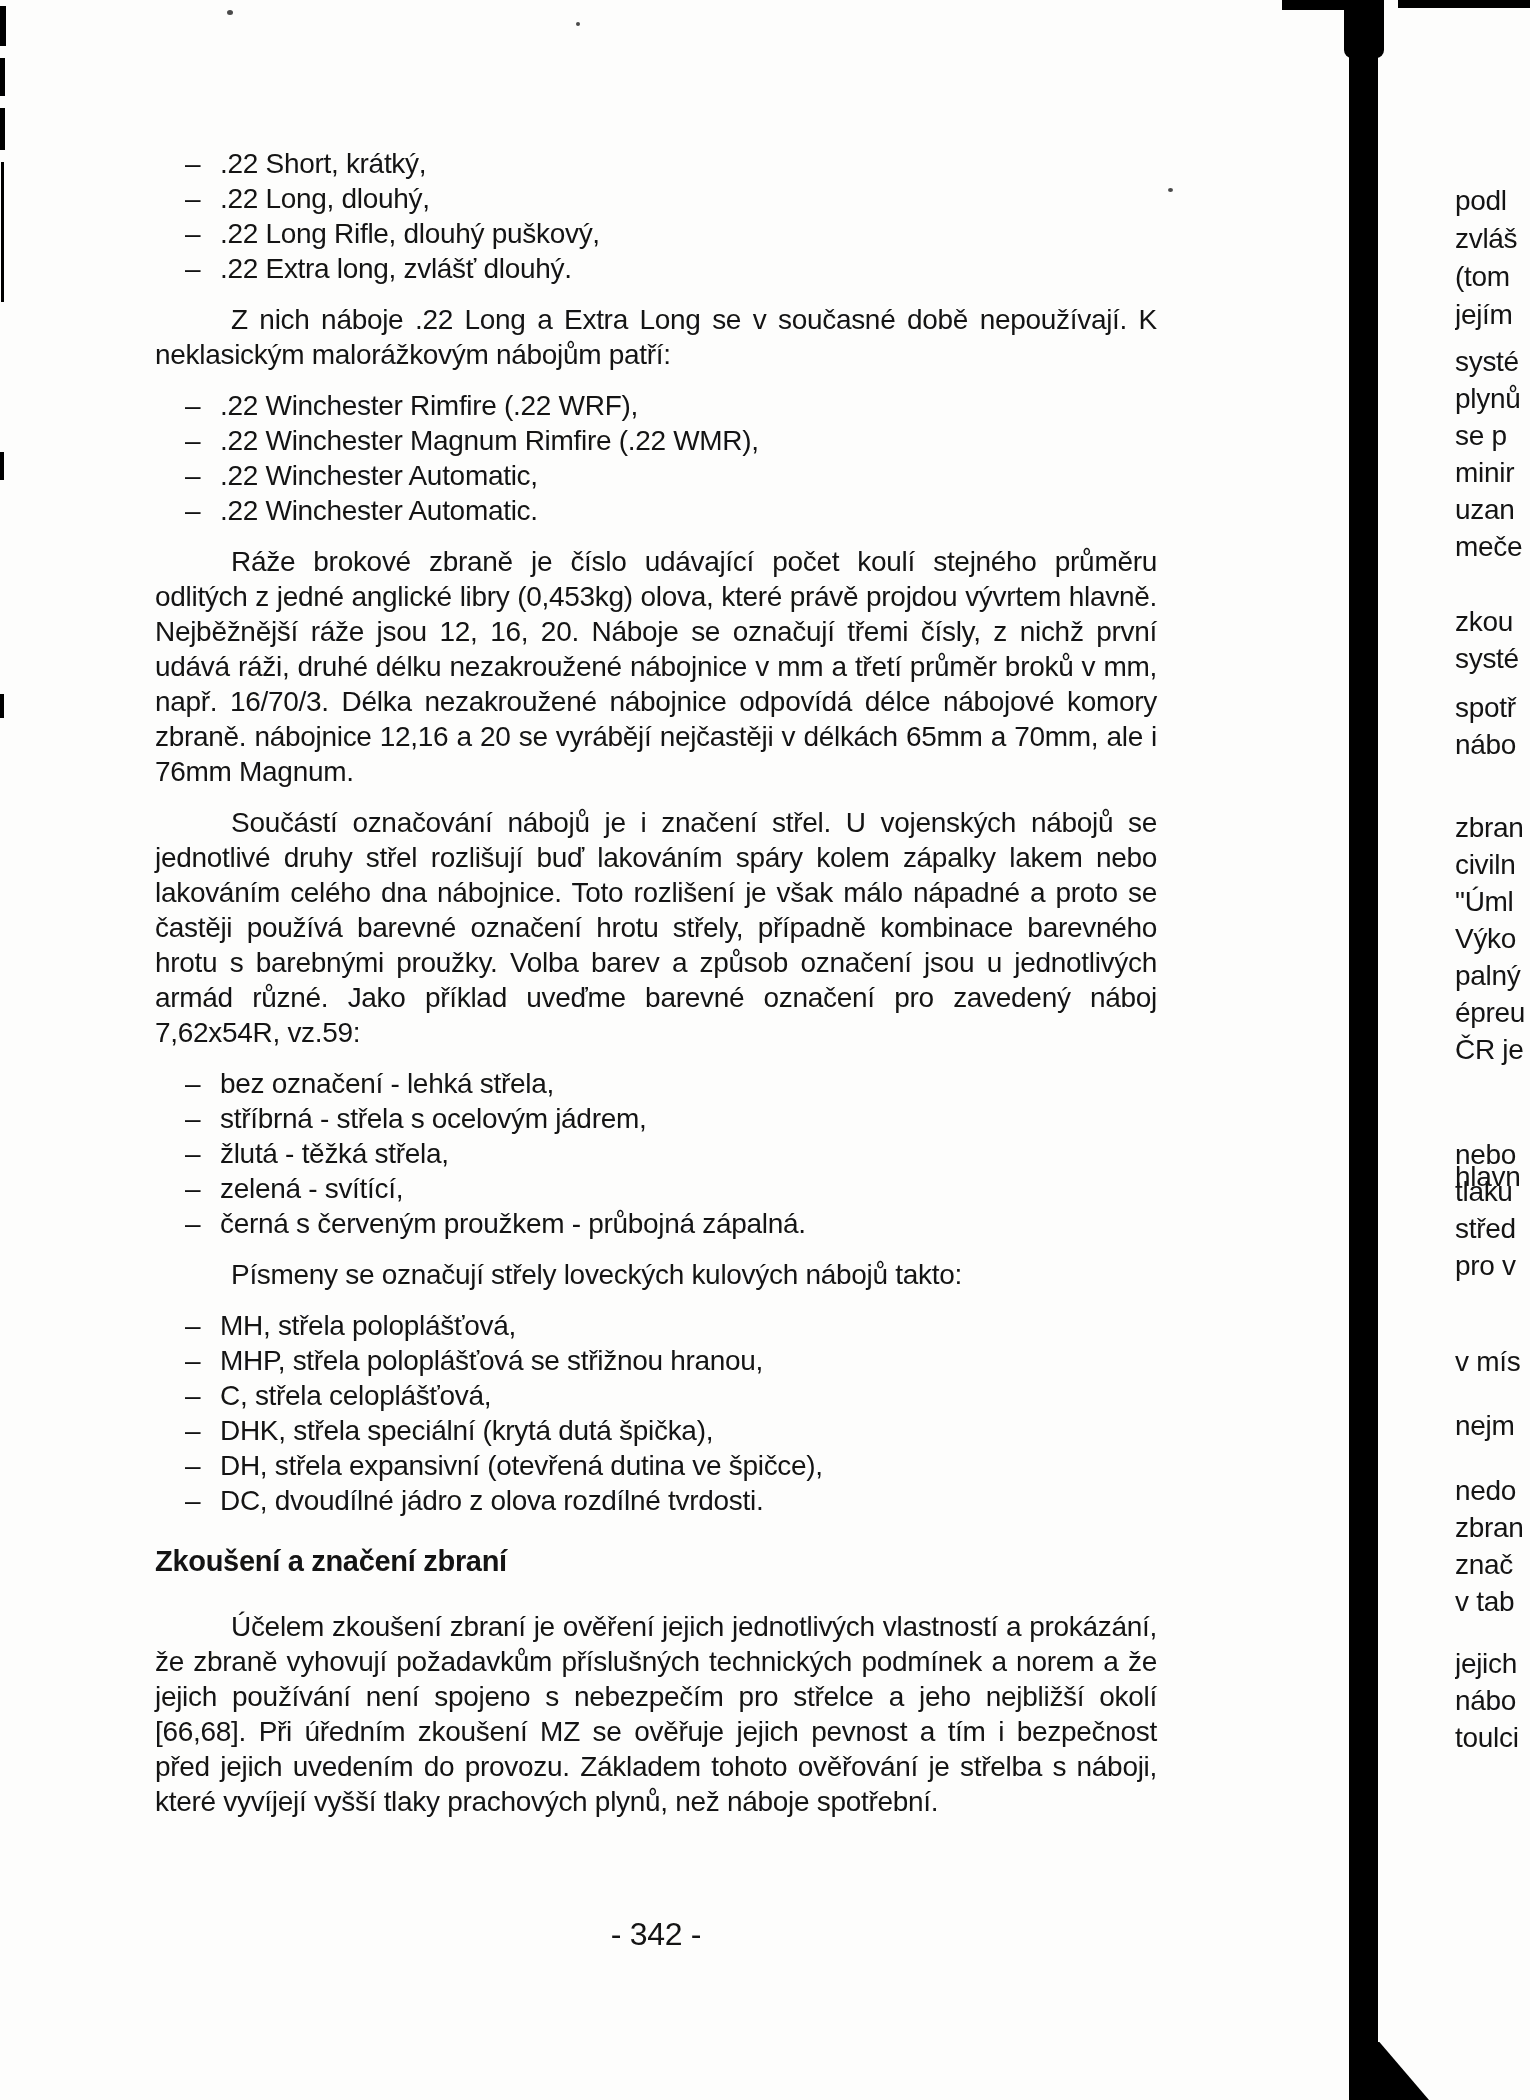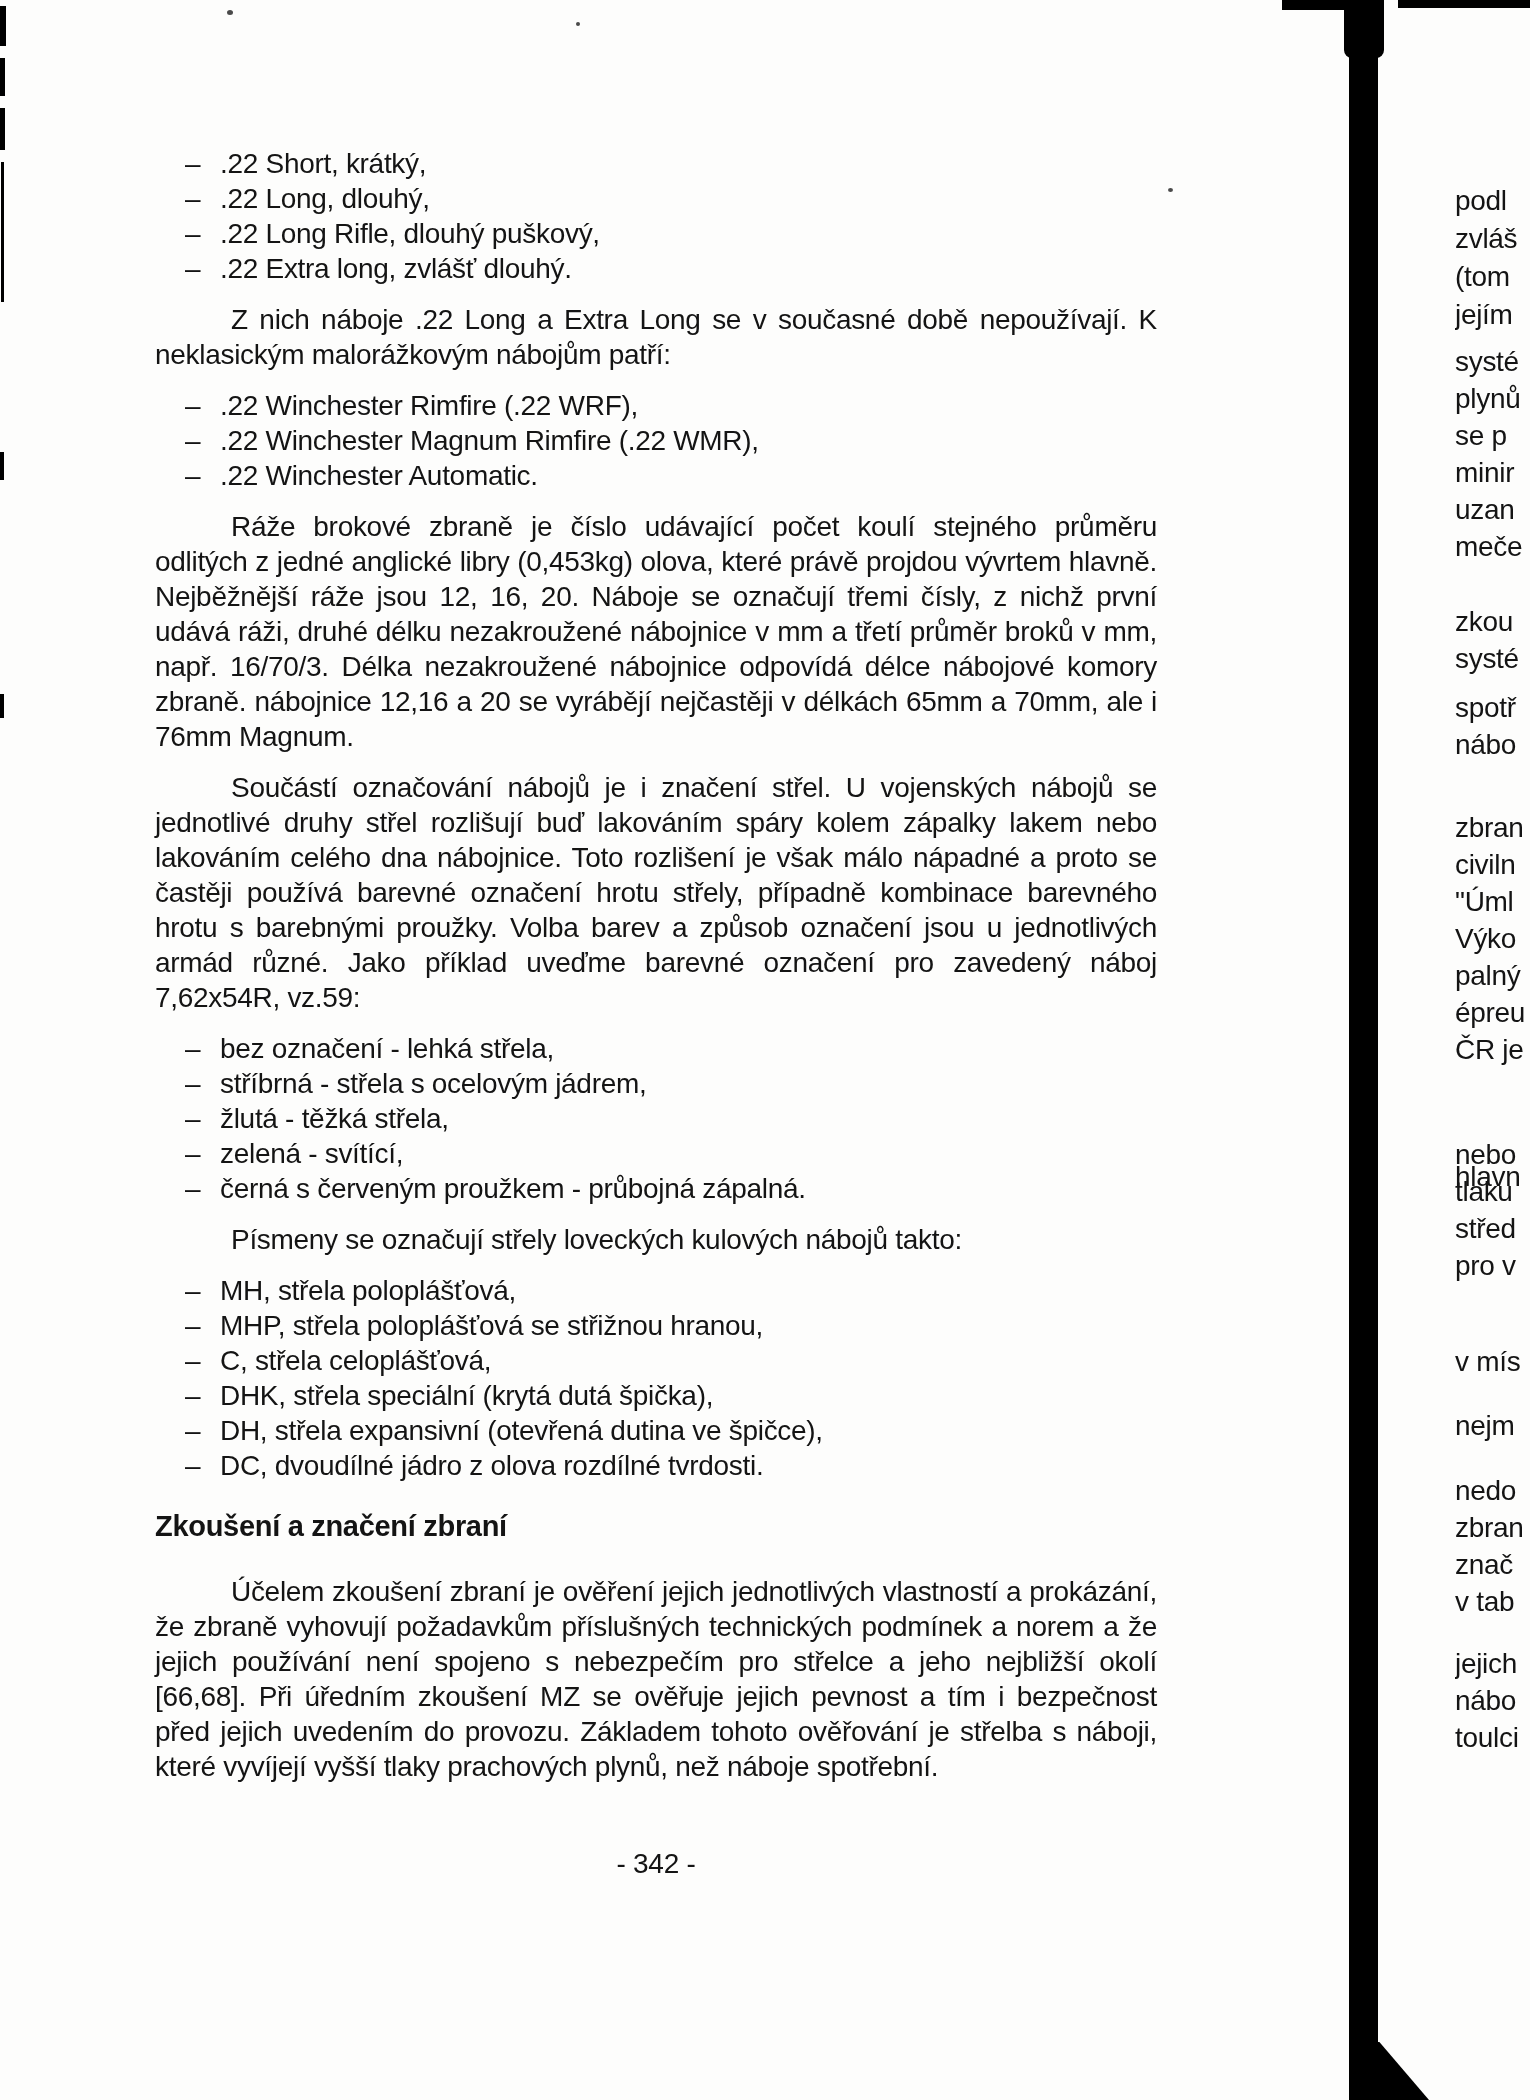--- a/index.html
+++ b/index.html
@@ -14,21 +14,21 @@
   }
   p.para{margin:0 0 16px 0;text-indent:76px;text-align:justify;}
   p.para.short{text-align:left;}
   ul.blist{list-style:none;margin:0 0 16px 0;padding:0;}
   ul.blist li{position:relative;padding-left:65px;}
   ul.blist li::before{content:"–";position:absolute;left:30px;top:0;}
   h2.section-heading{
     font-size:29px;line-height:35px;font-weight:bold;
     margin:26px 0 30px 0;letter-spacing:-0.3px;
   }
-  .page-number{margin-top:62px;text-align:center;font-size:28px;}
+  .page-number{margin-top:98px;text-align:center;font-size:32px;}
   
   .right-frags{
     position:absolute;left:1455px;top:0;width:75px;height:2100px;
     overflow:hidden;font-size:28px;line-height:35px;letter-spacing:-0.3px;
   }
   .right-frags .frag{position:absolute;left:0;white-space:nowrap;}
   
   .spine-bar{position:absolute;left:1349px;top:0;width:29px;height:2100px;background:#000;}
   .spine-top-blob{position:absolute;left:1344px;top:0;width:40px;height:58px;background:#000;border-radius:0 0 8px 8px;}
   .edge-top-left{position:absolute;left:1282px;top:0;width:96px;height:10px;background:#000;}
@@ -57,20 +57,21 @@
     </ul>
 
   <p class="para">Z nich náboje .22 Long a Extra Long se v současné době nepoužívají. K neklasickým malorážkovým nábojům patří:</p>
 
   <ul class="blist">
 
       <li class="blist-item"><span>.22 Winchester Rimfire (.22 WRF),</span></li>
 
       <li class="blist-item"><span>.22 Winchester Magnum Rimfire (.22 WMR),</span></li>
 
+      <li class="blist-item"><span>.22 Winchester Automatic,</span></li>
 
       <li class="blist-item"><span>.22 Winchester Automatic.</span></li>
     </ul>
 
   <p class="para">Ráže brokové zbraně je číslo udávající počet koulí stejného průměru odlitých z jedné anglické libry (0,453kg) olova, které právě projdou vývrtem hlavně. Nejběžnější ráže jsou 12, 16, 20. Náboje se označují třemi čísly, z nichž první udává ráži, druhé délku nezakroužené nábojnice v mm a třetí průměr broků v mm, např. 16/70/3. Délka nezakroužené nábojnice odpovídá délce nábojové komory zbraně. nábojnice 12,16 a 20 se vyrábějí nejčastěji v délkách 65mm a 70mm, ale i 76mm Magnum.</p>
 
   <p class="para">Součástí označování nábojů je i značení střel. U vojenských nábojů se jednotlivé druhy střel rozlišují buď lakováním spáry kolem zápalky lakem nebo lakováním celého dna nábojnice. Toto rozlišení je však málo nápadné a proto se častěji používá barevné označení hrotu střely, případně kombinace barevného hrotu s barebnými proužky. Volba barev a způsob označení jsou u jednotlivých armád různé. Jako příklad uveďme barevné označení pro zavedený náboj 7,62x54R, vz.59:</p>
 
   <ul class="blist">
 

